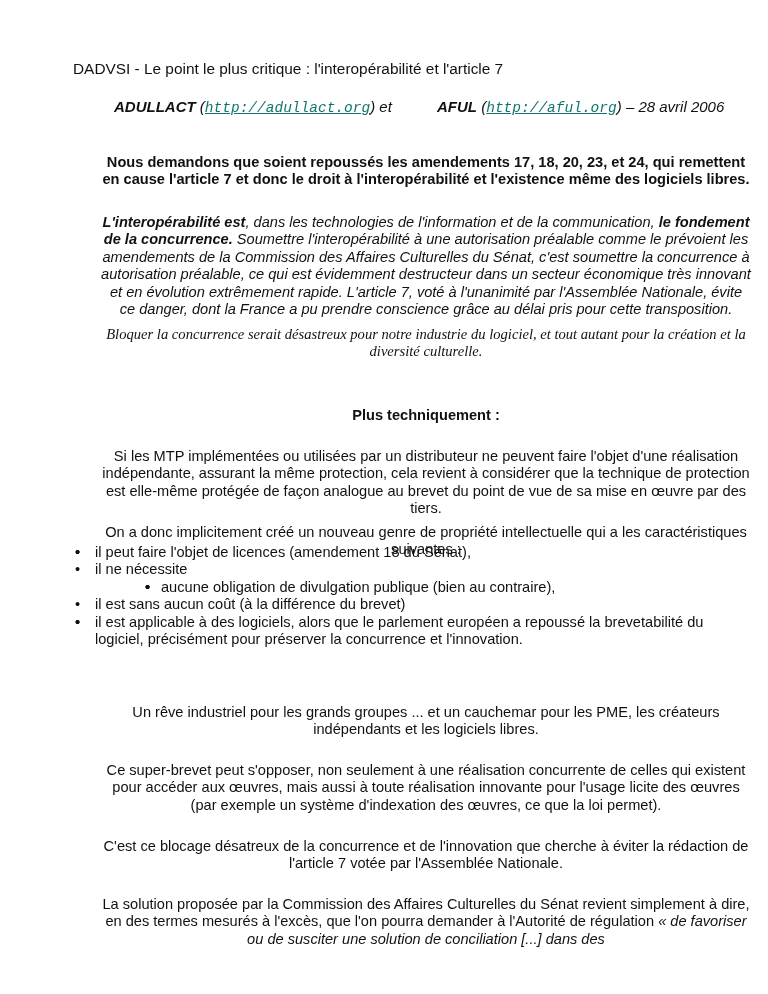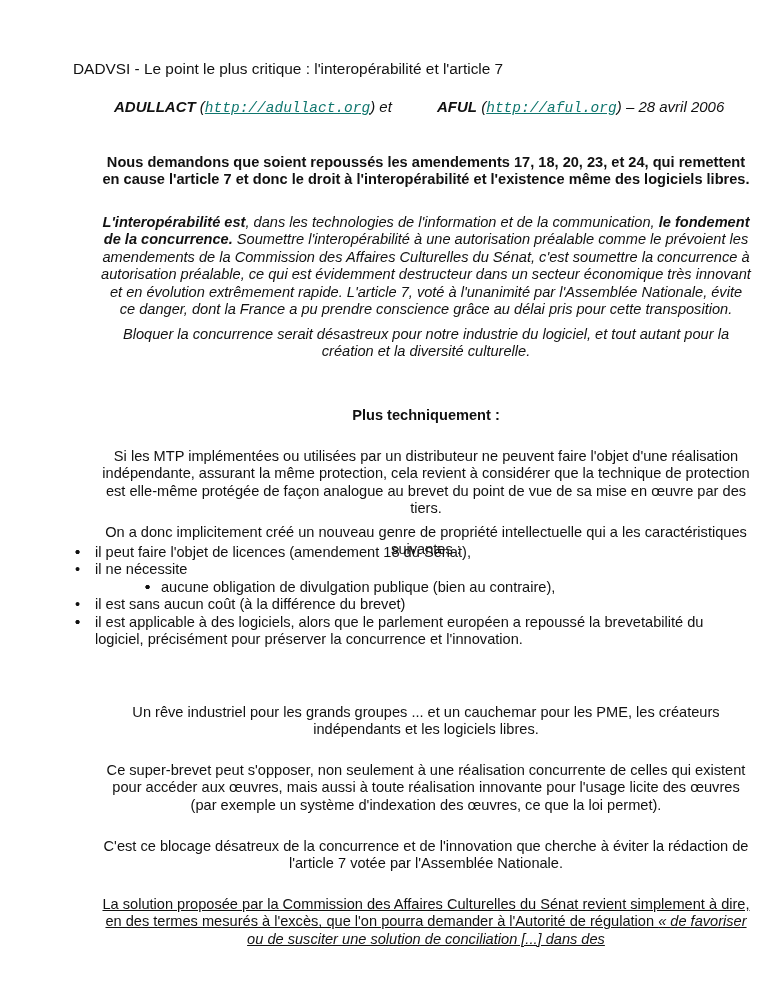--- a/index.html
+++ b/index.html
@@ -7,34 +7,34 @@
        font-family:"Liberation Sans",sans-serif;color:#111;font-size:14.6px;line-height:17.4px;}
   .page{position:absolute;left:73px;top:0;width:640px;}
   .title{position:absolute;top:60px;left:0;font-weight:normal;font-size:15.4px;white-space:nowrap;}
   .byline{position:absolute;top:98px;left:0;font-style:italic;font-size:15px;white-space:nowrap;}
   .byline b{font-weight:bold;margin-left:41px;}
   .byline a{font-family:Liberation Mono, monospace;color:#0f766e;text-decoration:underline;font-size:14.5px;}
   p{margin:16px;position:absolute;left:12px;width:650px;text-align:center;}
   .intro{top:138px;font-weight:bold;}
   .p1{top:198px;font-style:italic;}
   .p1 b{font-weight:bold;}
-  .p2{top:310px;font-style:italic;}
+  .p2{top:310px;font-style:italic;font-family:Liberation Serif, serif;}
   .h2{top:391px;font-weight:bold;}
   .p3{top:432px;}
   .p4{top:508px;}
   ul{margin:0;padding:0;list-style:none;position:absolute;left:0;width:660px;}
   ul.l1{top:544px;}
   li{position:relative;padding-left:22px;}
   li .bullet{position:absolute;left:2px;top:0;}
   ul.l2{position:static;padding-left:48px;width:auto;}
   ul.l2 li{padding-left:18px;}
   .p5{top:688px;}
   .p6{top:746px;}
   .p7{top:822px;}
-  .p8{top:880px;text-decoration:underline;}
+  .p8{top:880px;}
   .p8 i{font-style:italic;}
 </style>
 </head>
 <body>
 
 <div class="page">
   <div class="title">DADVSI - Le point le plus critique : l'interopérabilité et l'article 7</div>
 
   <div class="byline">
     <b>ADULLACT</b>

